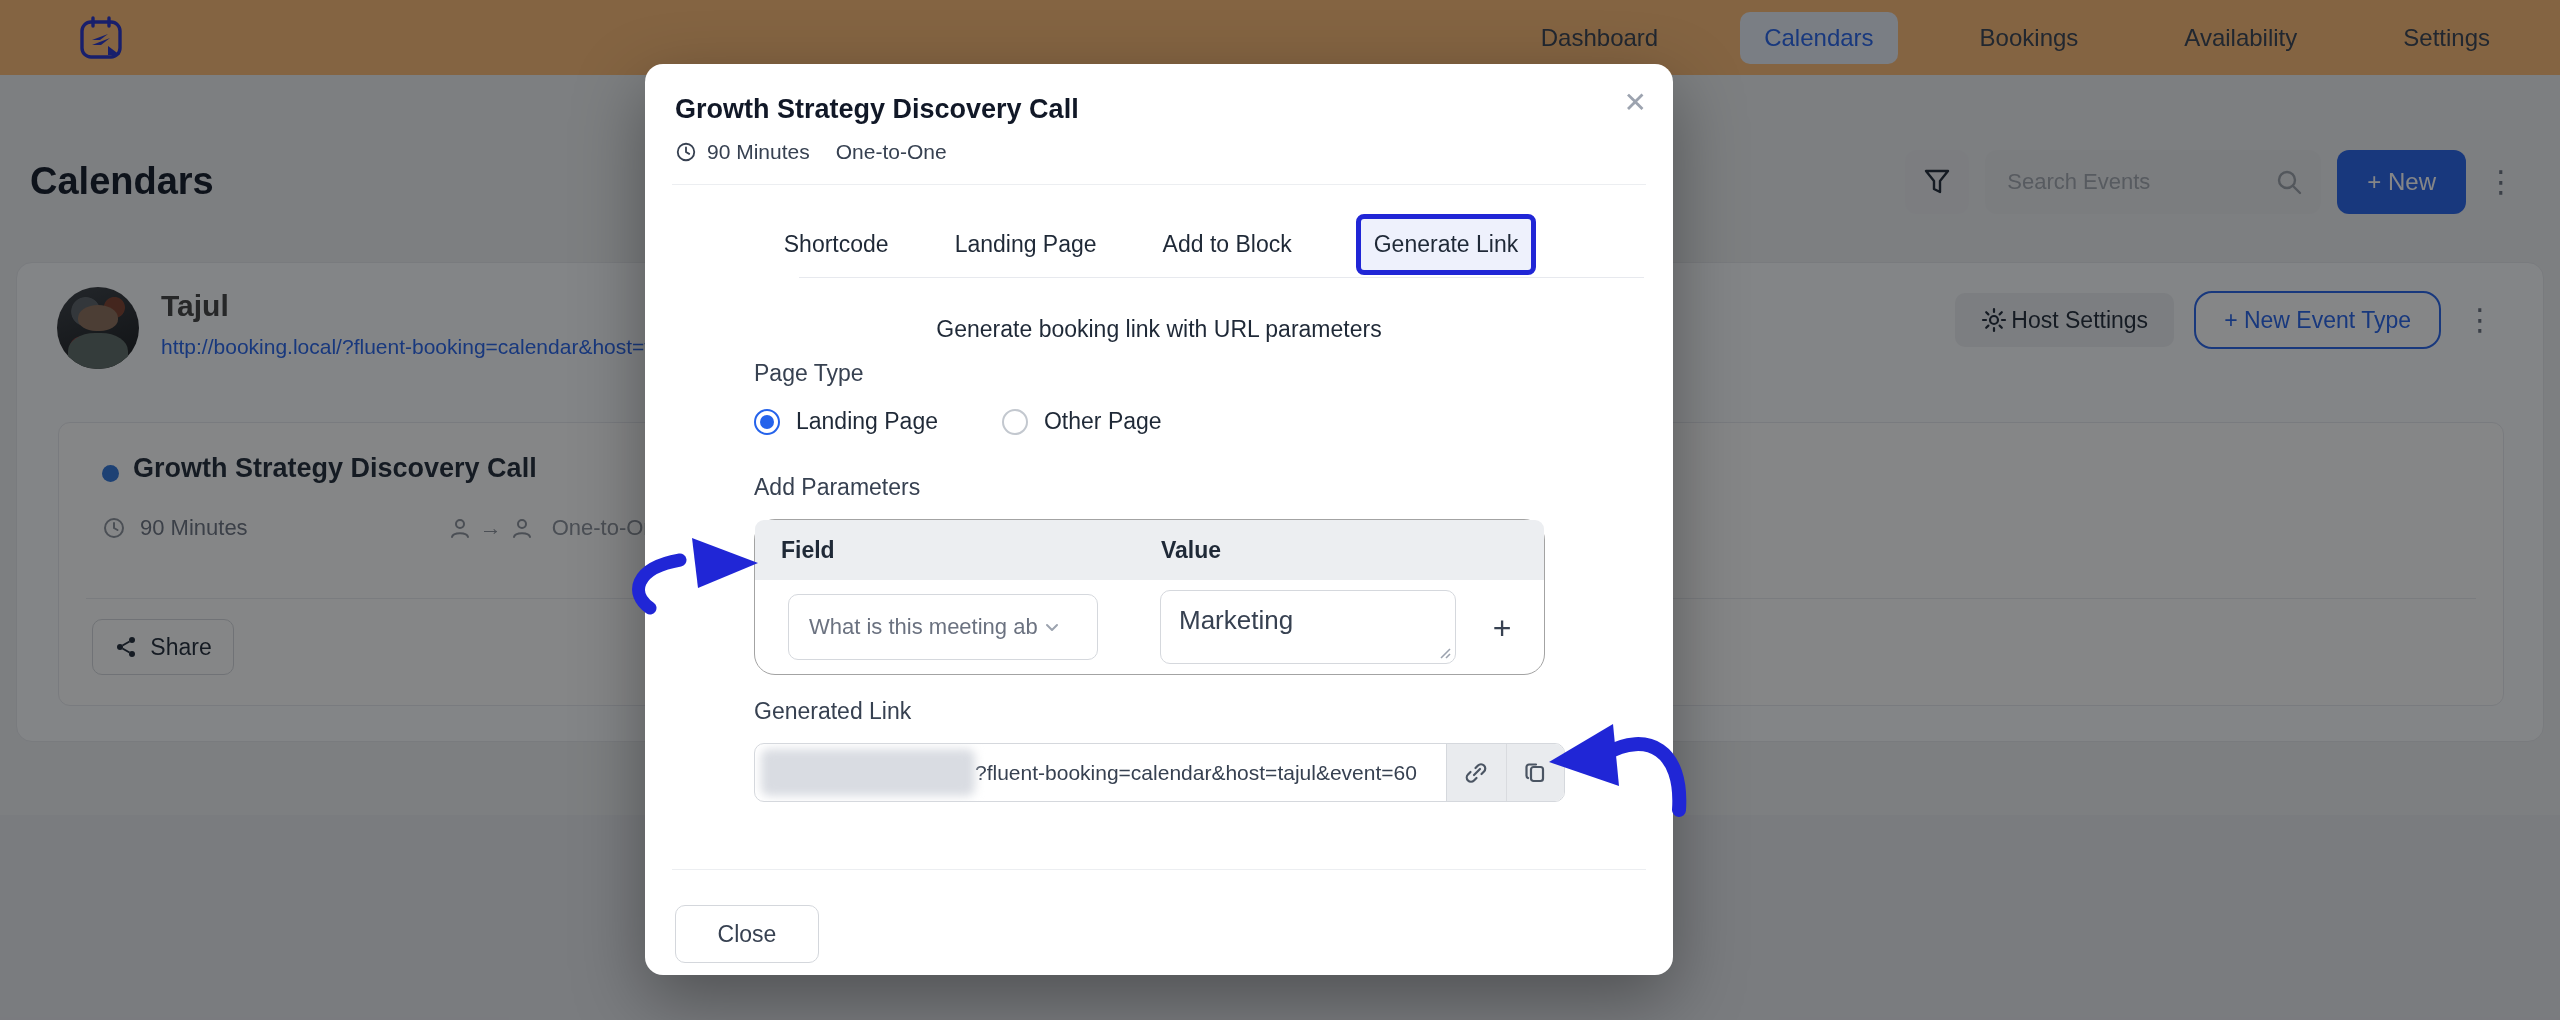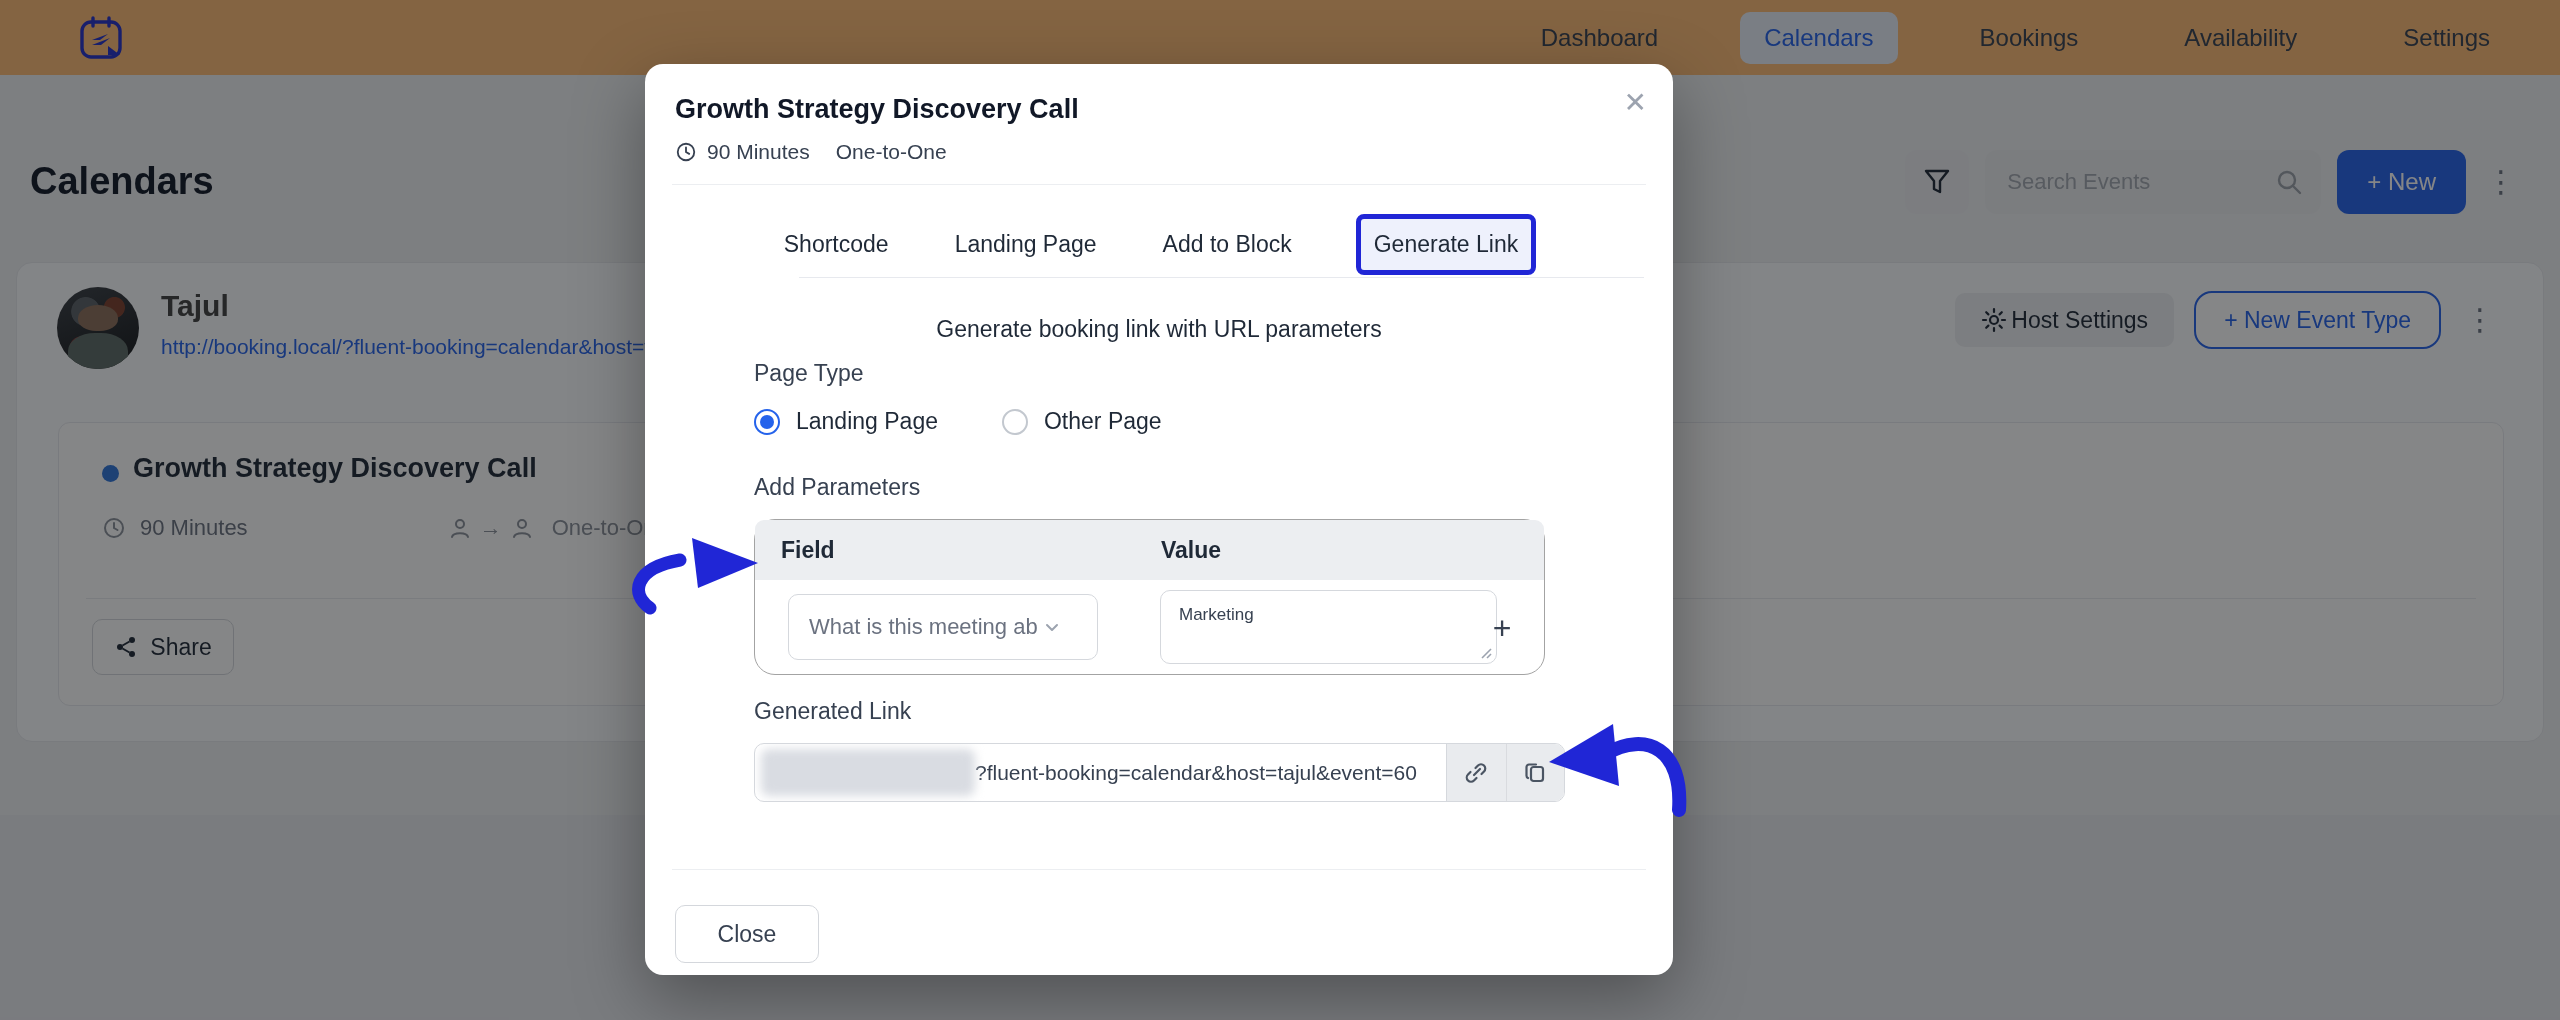--- a/index.html
+++ b/index.html
@@ -97,22 +97,22 @@
   .param-table { position:absolute; left:109px; top:455px; width:791px; height:156px; background:#ffffff;
                  border:1px solid #a3a3a3; border-radius:21px; }
   .param-head { height:60px; background:#eceef1; border-radius:9px 9px 0 0; display:flex; align-items:center; }
   .param-head .col-field { margin-left:26px; width:380px; font-size:23px; font-weight:bold; color:#1f2937; }
   .param-head .col-value { font-size:23px; font-weight:bold; color:#1f2937; }
   .param-row { position:relative; height:95px; }
   .field-select { position:absolute; left:33px; top:14px; width:310px; height:66px; border:1px solid #d5d8dd;
                   border-radius:10px; display:flex; align-items:center; background:#fff; }
   .field-select .sel-text { margin-left:20px; font-size:22px; color:#6b7280; white-space:nowrap; overflow:hidden; width:230px; }
   .field-select .chev { margin-left:2px; color:#9ca3af; }
-  .value-area { position:absolute; left:405px; top:10px; width:337px; height:74px; border:1px solid #d5d8dd;
-                border-radius:10px; background:#fff; font-size:17px; color:#374151; padding:14px 18px; }
+  .value-area { position:absolute; left:405px; top:10px; width:296px; height:74px; border:1px solid #d5d8dd;
+                border-radius:10px; background:#fff; font-size:26px; color:#374151; padding:14px 18px; }
   .resize-corner { position:absolute; right:4px; bottom:4px; }
   .add-param-btn { position:absolute; left:722px; top:26px; width:50px; height:44px; background:transparent; border:none;
                    font-size:32px; color:#374151; font-family:inherit; }
 
   .genlink-row { position:absolute; left:109px; top:679px; width:811px; height:59px; border:1px solid #d5d8dd;
                  border-radius:10px; display:flex; overflow:hidden; background:#fff; }
   .genlink-text { flex:1; position:relative; display:flex; align-items:center; overflow:hidden; }
   .genlink-text .lnk { position:absolute; left:220px; font-size:21px; color:#374151; white-space:nowrap; }
   .blur-pill { position:absolute; left:6px; top:5px; width:214px; height:47px; border-radius:8px;
                background:#d9dce2; filter:blur(5px); }

